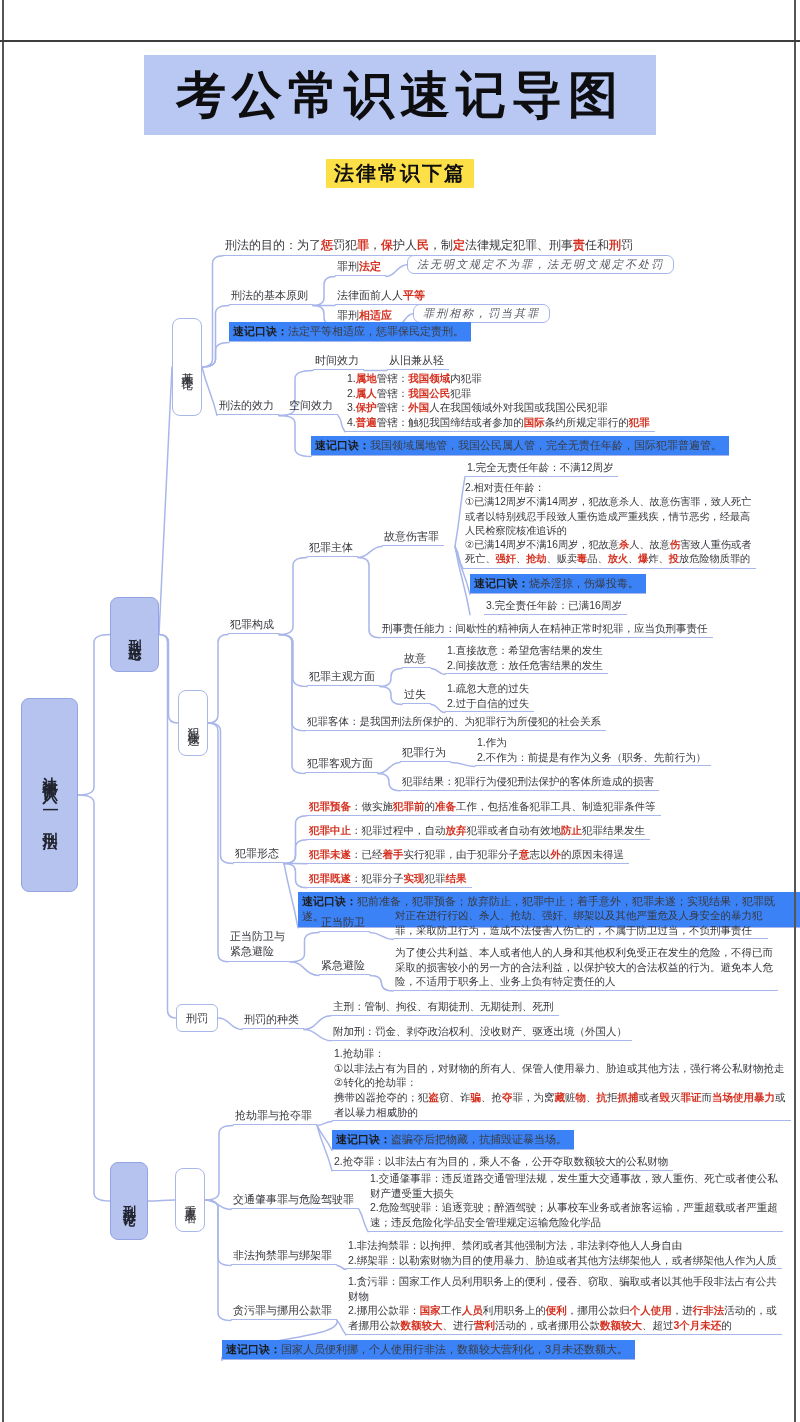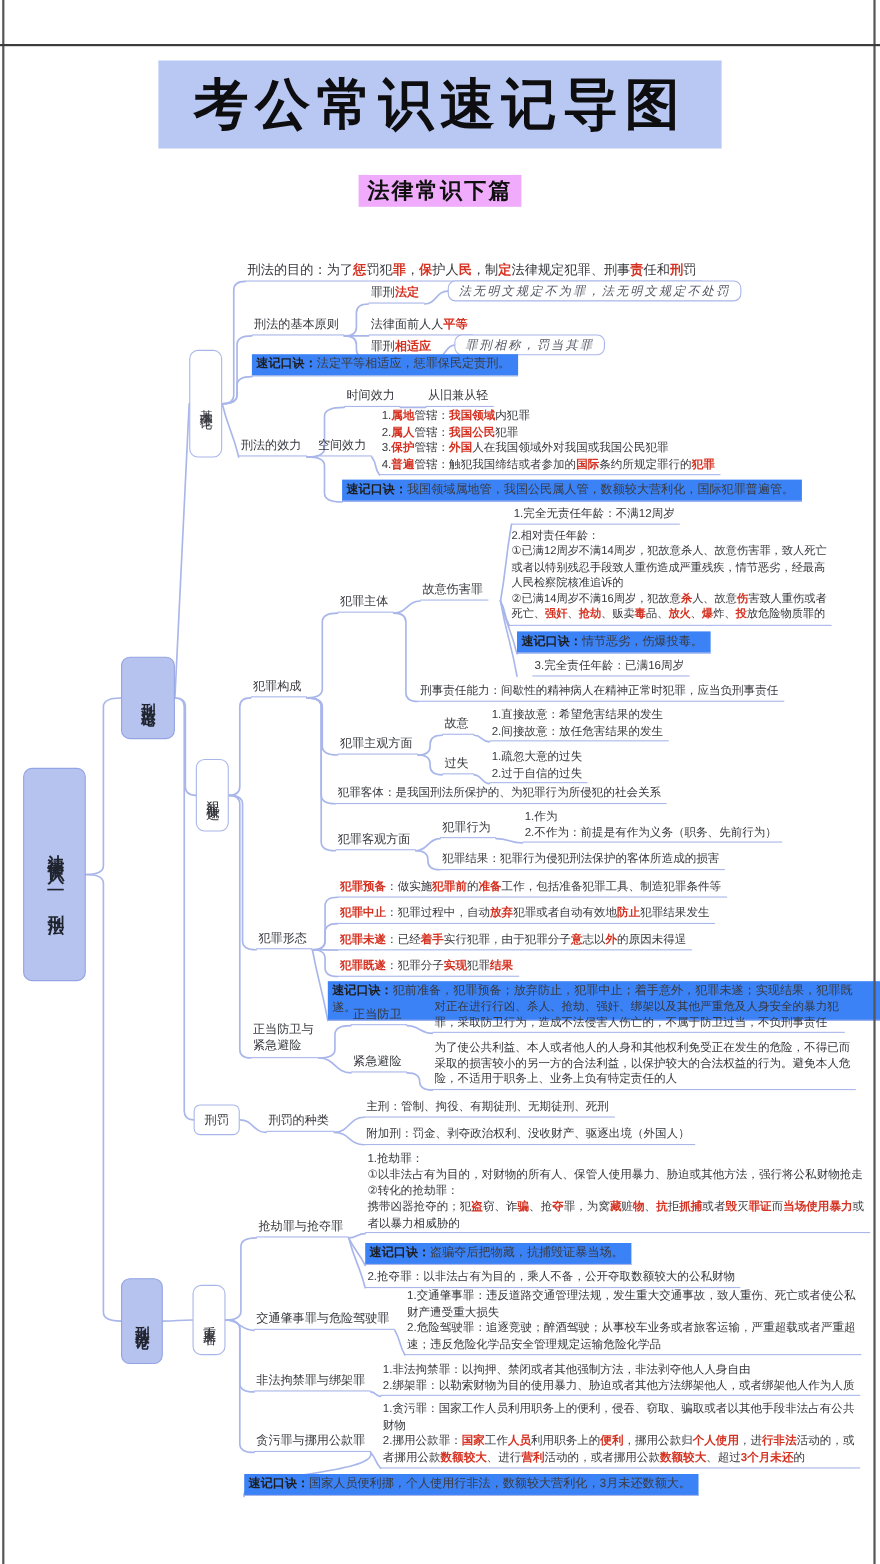--- a/index.html
+++ b/index.html
@@ -10,21 +10,21 @@
   #wires path{fill:none;stroke:#a9b6ea;stroke-width:1.5;stroke-linecap:round}
 
   .frame{position:absolute;background:#555;z-index:3}
   .f-l{left:2px;top:0;width:2px;height:1422px}
   .f-r{left:794px;top:0;width:2px;height:1422px}
   .f-t{left:0;top:40px;width:800px;height:2px;background:#3d3d3d}
 
   .title{position:absolute;left:144px;top:55px;width:512px;height:80px;background:#b9c8f3;
          color:#0e0e10;font-size:50px;font-weight:700;letter-spacing:6px;
          display:flex;align-items:center;justify-content:center;z-index:2}
-  .subtitle{position:absolute;left:50%;top:159px;transform:translateX(-50%);background:#f0abfc;
+  .subtitle{position:absolute;left:50%;top:159px;transform:translateX(-50%);background:#fde047;
          color:#101010;font-size:20px;font-weight:700;letter-spacing:2px;padding:1px 8px;z-index:2}
 
   .n{position:absolute;z-index:1;font-size:11px;line-height:1.4;color:#36373d;
      white-space:pre-line;border-bottom:1.5px solid #a9b6ea;padding:0 5px 1px 2px}
   .r{color:#d53222;font-weight:700}
   .bb{font-weight:700;color:#1c1c1c}
   .kj{background:#3b82f6;padding:2px 7px 2px 4px;color:#3a3b40}
   .bubble{background:#fff;border:1.5px solid #a9b5ea;border-radius:7px;
      font-family:"DejaVu Serif","Liberation Serif",serif;font-style:italic;color:#525663;
      letter-spacing:2px;padding:1px 9px;white-space:nowrap}
@@ -132,32 +132,32 @@
   <div class="n bubble" style="left:413px;top:304px"><span>罪刑相称，罚当其罪</span></div>
   <div class="n kj" style="left:229px;top:322px"><span class="bb">速记口诀：</span><span>法定平等相适应，惩罪保民定责刑。</span></div>
   <div class="n" style="left:313px;top:353px"><span>时间效力</span></div>
   <div class="n" style="left:387px;top:353px"><span>从旧兼从轻</span></div>
   <div class="n" style="left:217px;top:398px"><span>刑法的效力</span></div>
   <div class="n" style="left:287px;top:398px"><span>空间效力</span></div>
   <div class="n small" style="left:345px;top:371px"><span>1.</span><span class="r">属地</span><span>管辖：</span><span class="r">我国领域</span><span>内犯罪
 2.</span><span class="r">属人</span><span>管辖：</span><span class="r">我国公民</span><span>犯罪
 3.</span><span class="r">保护</span><span>管辖：</span><span class="r">外国</span><span>人在我国领域外对我国或我国公民犯罪
 4.</span><span class="r">普遍</span><span>管辖：触犯我国缔结或者参加的</span><span class="r">国际</span><span>条约所规定罪行的</span><span class="r">犯罪</span></div>
-  <div class="n kj" style="left:311px;top:436px"><span class="bb">速记口诀：</span><span>我国领域属地管，我国公民属人管，数额较大营利化，国际犯罪普遍管。</span></div>
+  <div class="n kj" style="left:311px;top:436px"><span class="bb">速记口诀：</span><span>我国领域属地管，我国公民属人管，完全无责任年龄，国际犯罪普遍管。</span></div>
 
   <div class="n small" style="left:465px;top:460px"><span>1.完全无责任年龄：不满12周岁</span></div>
   <div class="n tiny" style="left:463px;top:481px"><span>2.相对责任年龄：
 ①已满12周岁不满14周岁，犯故意杀人、故意伤害罪，致人死亡
 或者以特别残忍手段致人重伤造成严重残疾，情节恶劣，经最高
 人民检察院核准追诉的
 ②已满14周岁不满16周岁，犯故意</span><span class="r">杀</span><span>人、故意</span><span class="r">伤</span><span>害致人重伤或者
 死亡、</span><span class="r">强奸</span><span>、</span><span class="r">抢劫</span><span>、贩卖</span><span class="r">毒</span><span>品、</span><span class="r">放火</span><span>、</span><span class="r">爆</span><span>炸、</span><span class="r">投</span><span>放危险物质罪的</span></div>
   <div class="n" style="left:307px;top:540px"><span>犯罪主体</span></div>
   <div class="n" style="left:382px;top:529px"><span>故意伤害罪</span></div>
-  <div class="n kj" style="left:470px;top:574px"><span class="bb">速记口诀：</span><span>情节恶劣，伤爆投毒。</span></div>
+  <div class="n kj" style="left:470px;top:574px"><span class="bb">速记口诀：</span><span>烧杀淫掠，伤爆投毒。</span></div>
   <div class="n small" style="left:484px;top:598px"><span>3.完全责任年龄：已满16周岁</span></div>
   <div class="n small" style="left:380px;top:621px"><span>刑事责任能力：间歇性的精神病人在精神正常时犯罪，应当负刑事责任</span></div>
   <div class="n" style="left:228px;top:617px"><span>犯罪构成</span></div>
   <div class="n" style="left:307px;top:669px"><span>犯罪主观方面</span></div>
   <div class="n" style="left:402px;top:651px"><span>故意</span></div>
   <div class="n small" style="left:445px;top:643px"><span>1.直接故意：希望危害结果的发生
 2.间接故意：放任危害结果的发生</span></div>
   <div class="n" style="left:402px;top:687px"><span>过失</span></div>
   <div class="n small" style="left:445px;top:681px"><span>1.疏忽大意的过失
 2.过于自信的过失</span></div>

